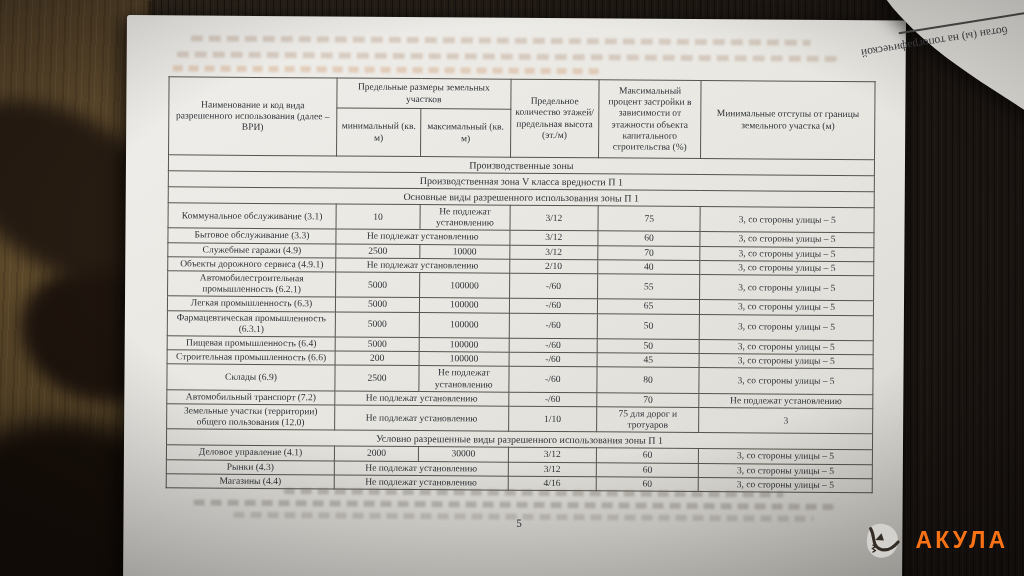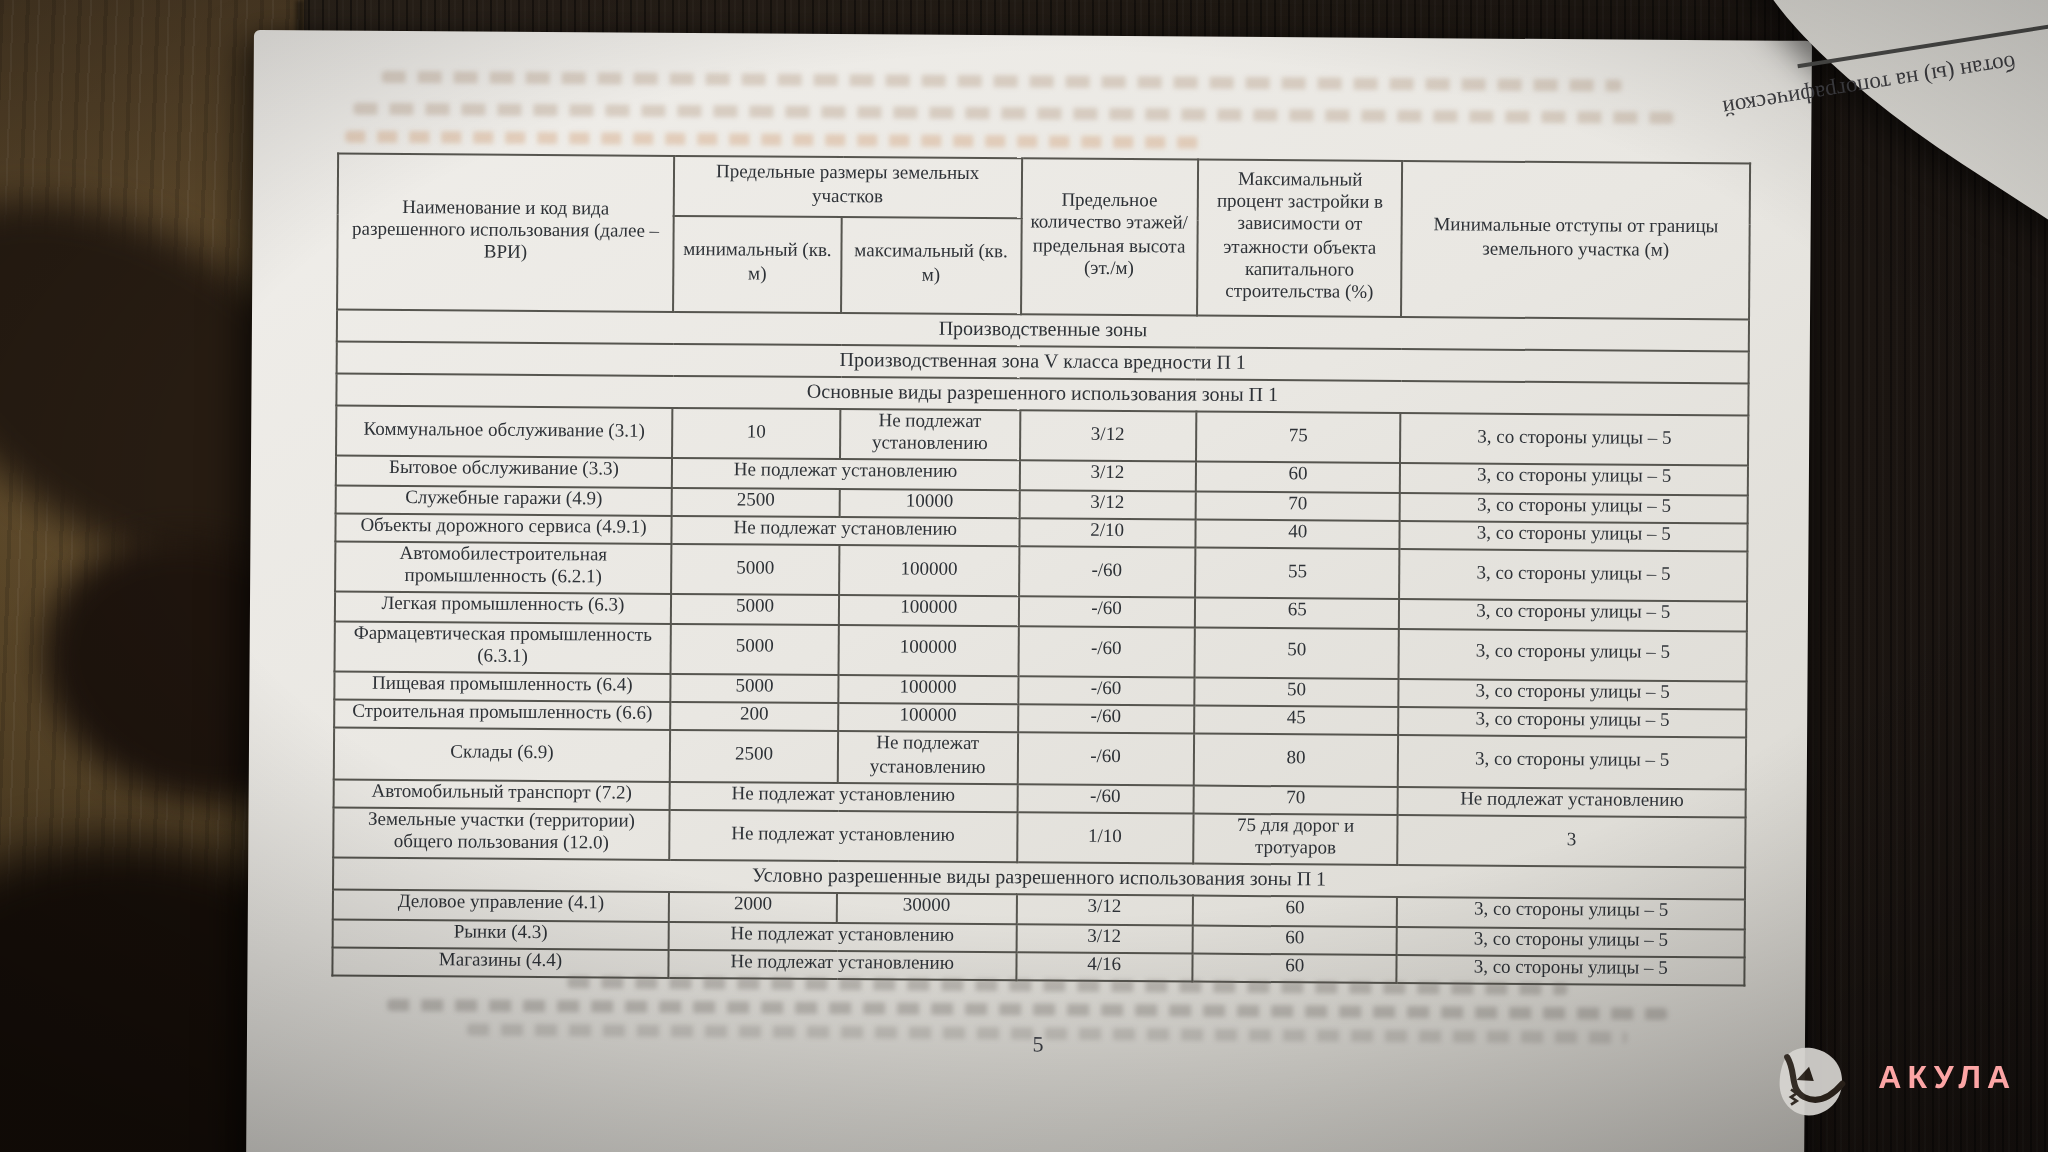--- a/index.html
+++ b/index.html
@@ -56,21 +56,21 @@
   .overlay-line{position:absolute;left:898px;top:22px;width:130px;height:1.5px;
     background:#4a4a48;transform:rotate(-9deg);}
   .overlay-text{position:absolute;left:822px;top:36px;width:225px;text-align:center;
     transform:rotate(171deg);font-size:11.5px;color:#3e3e42;white-space:nowrap;}
   
   .vignette{position:absolute;inset:0;pointer-events:none;
     background:radial-gradient(ellipse 78% 68% at 52% 42%,rgba(0,0,0,0) 55%,rgba(0,0,0,.30) 100%);}
   
   .watermark{position:absolute;right:16px;bottom:16px;display:flex;align-items:center;gap:15px;}
   .watermark .label{font-family:"Liberation Sans","DejaVu Sans",sans-serif;font-weight:bold;
-    font-size:16px;letter-spacing:3px;color:#fca5a5;}
+    font-size:23px;letter-spacing:3px;color:#f97316;}
   .watermark svg{display:block;opacity:.92;}
 </style>
 </head>
 <body>
 
 <div class="wood-dark"></div>
 <div class="wood-light"></div>
 <div class="plank-seam"></div>
 <div class="finger-top"></div>
 <div class="finger-tip"></div>

